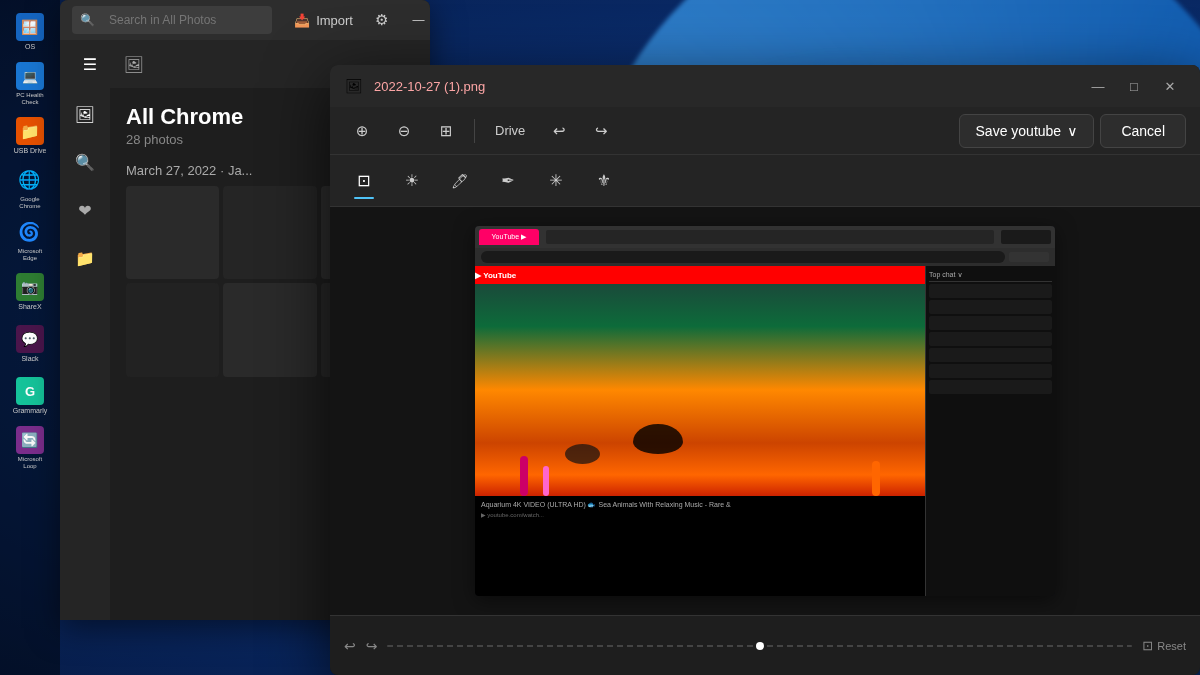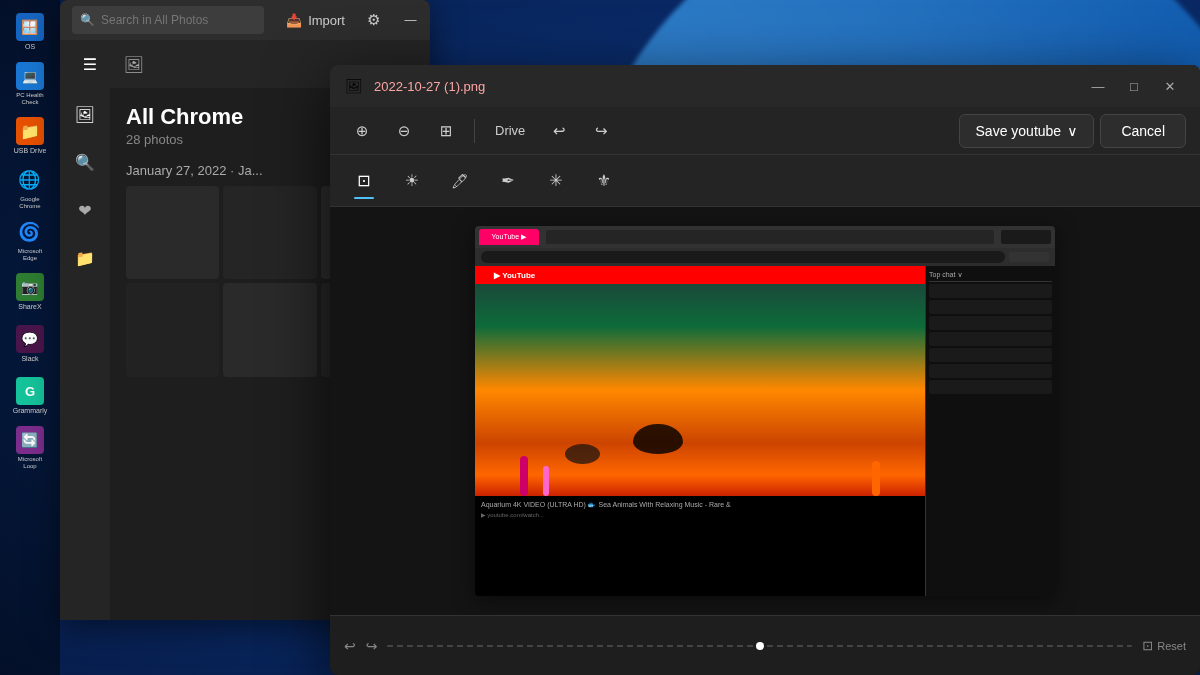--- a/index.html
+++ b/index.html
@@ -494,21 +494,21 @@
   <div class="taskbar-icon">
     <div class="icon-img" style="background:#7b2d8b; color:white; font-size:14px;">🔄</div>
     <span class="icon-label" style="font-size:6px;">Microsoft<br>Loop</span>
   </div>
 </div>
 
 <div class="photos-window">
   <div class="photos-titlebar">
     <div class="photos-search-bar">
       <span style="color:#aaa; font-size:12px;">🔍</span>
-      <input type="text" readonly="" style="pointer-events: none;" placeholder="Search in All Photos">
+      <input type="text" readonly="" style="pointer-events: none; margin-left: 8px;" placeholder="Search in All Photos">
     </div>
     <button class="photos-import-btn">
       <span style="font-size:13px;">📥</span>
       <span>Import</span>
     </button>
     <div class="toolbar-btn">
       <span>⚙</span>
     </div>
     <div class="win-controls">
       <div class="win-btn">—</div>
@@ -525,21 +525,21 @@
   <div class="photos-sidebar">
     <div class="sidebar-icon-btn active">🖼</div>
     <div class="sidebar-icon-btn">🔍</div>
     <div class="sidebar-icon-btn">❤</div>
     <div class="sidebar-icon-btn">📁</div>
   </div>
 
   <div class="photos-content">
     <div class="photos-title">All Chrome</div>
     <div class="photos-count">28 photos</div>
-    <div class="photos-date-header">January 27, 2022 · Ja...</div>
+    <div class="photos-date-header">March 27, 2022 · Ja...</div>
     <div class="photo-grid">
       <div class="photo-thumb" style="background:#2a2a2a;"></div>
       <div class="photo-thumb" style="background:#252525;"></div>
       <div class="photo-thumb" style="background:#2d2d2d; display:flex;align-items:center;justify-content:center;">
         <span style="color:#555; font-size:18px;">🖼</span>
         <span style="position:absolute;bottom:4px;right:4px;font-size:9px;color:#888;background:#1a1a1a;padding:1px 3px;border-radius:2px;">PNG</span>
       </div>
       <div class="photo-thumb" style="background:#222;"></div>
       <div class="photo-thumb" style="background:#2a2a2a;"></div>
       <div class="photo-thumb" style="background:#282828;"></div>
@@ -631,21 +631,21 @@
 
         <div style="height:18px;background:#2d2d2d;display:flex;align-items:center;padding:0 6px;gap:4px;">
           <div style="flex:1;height:12px;background:#1a1a1a;border-radius:6px;"></div>
           <div style="width:40px;height:10px;background:#333;border-radius:2px;"></div>
         </div>
 
         <div style="display:flex;height:calc(100% - 40px);">
 
           <div style="flex:1;background:#0f0f0f;display:flex;flex-direction:column;">
 
-            <div style="height:18px;background:#ff0000;display:flex;align-items:center;padding:0 19px;">
+            <div style="height:18px;background:#ff0000;display:flex;align-items:center;padding:0 0;">
               <span style="color:white;font-size:8px;font-weight:bold;">▶ YouTube</span>
             </div>
 
             <div style="flex:1;background:#000;position:relative;overflow:hidden;">
 
               <div style="width:100%;height:68%;background:linear-gradient(to bottom, #1a4a3a 0%, #0d6b3a 20%, #ff8800 50%, #cc4400 75%, #ff6600 90%, #cc2200 100%);position:relative;overflow:hidden;">
 
                 <div style="position:absolute;bottom:20%;left:35%;width:50px;height:30px;background:#000;border-radius:50% 50% 50% 50% / 60% 60% 40% 40%;opacity:0.8;"></div>
                 <div style="position:absolute;bottom:15%;left:20%;width:35px;height:20px;background:#111;border-radius:50%;opacity:0.7;"></div>
 

